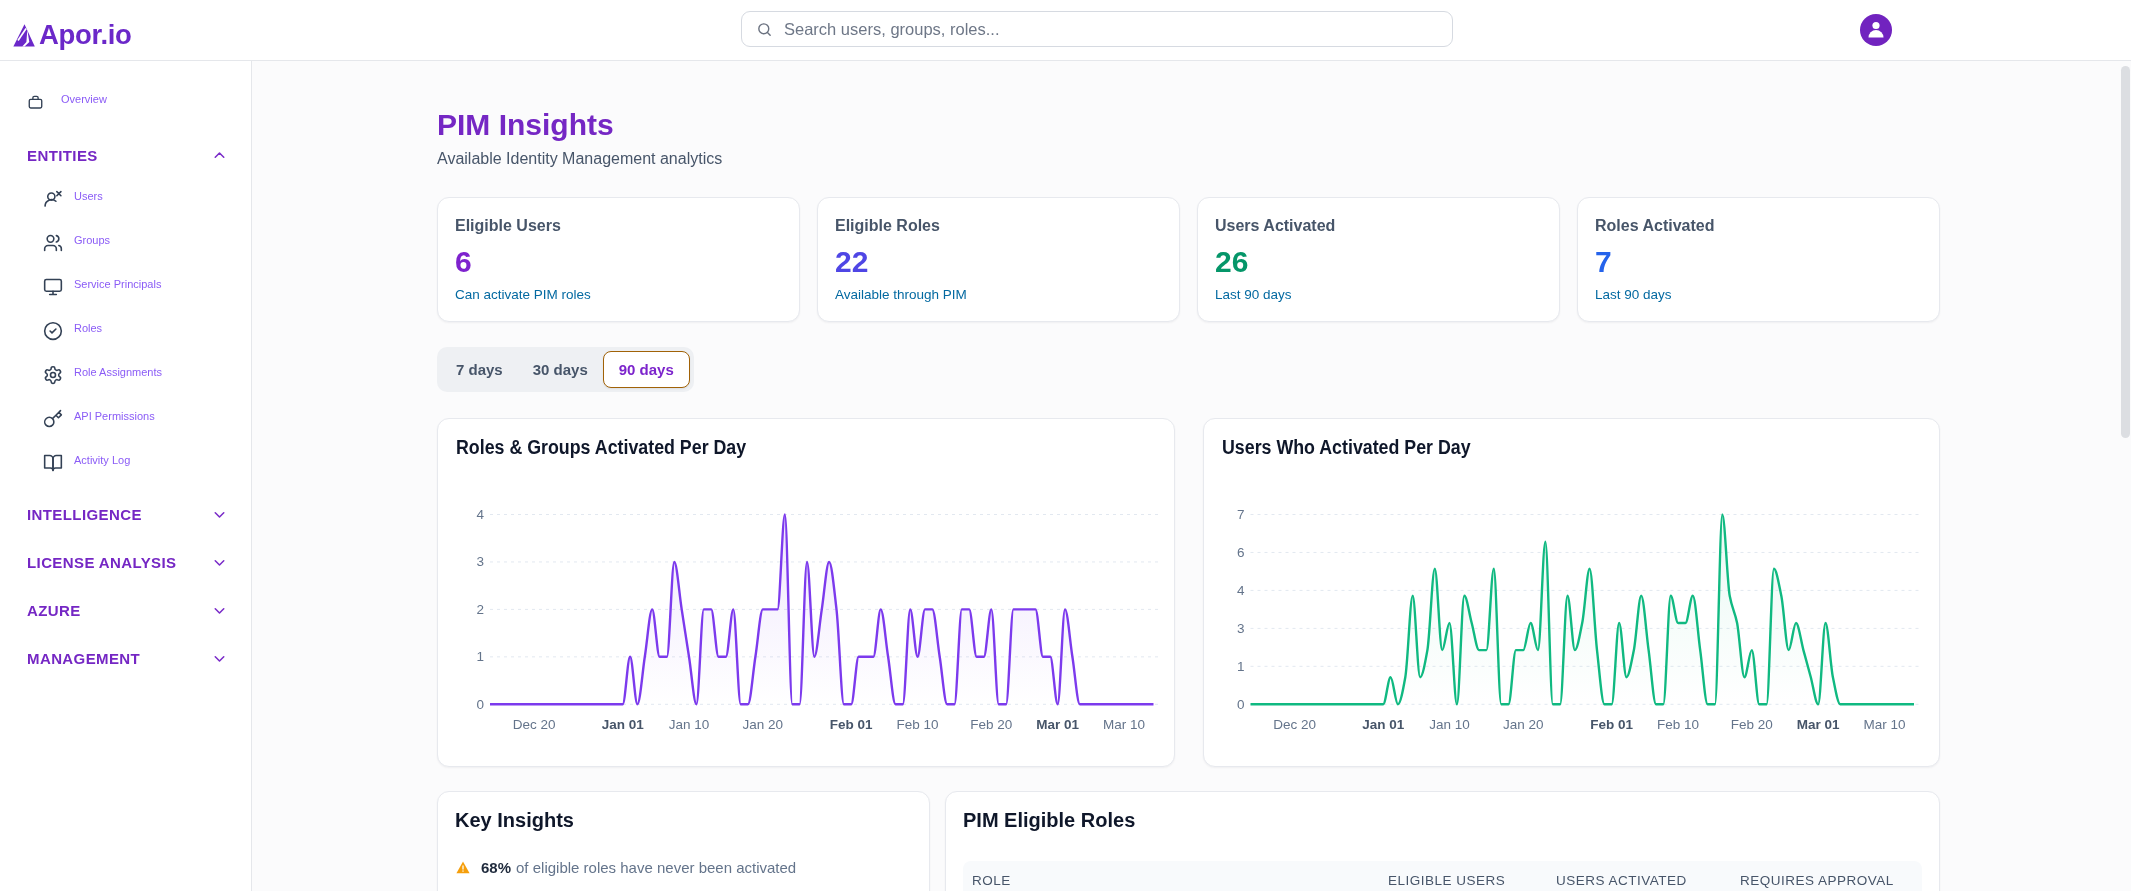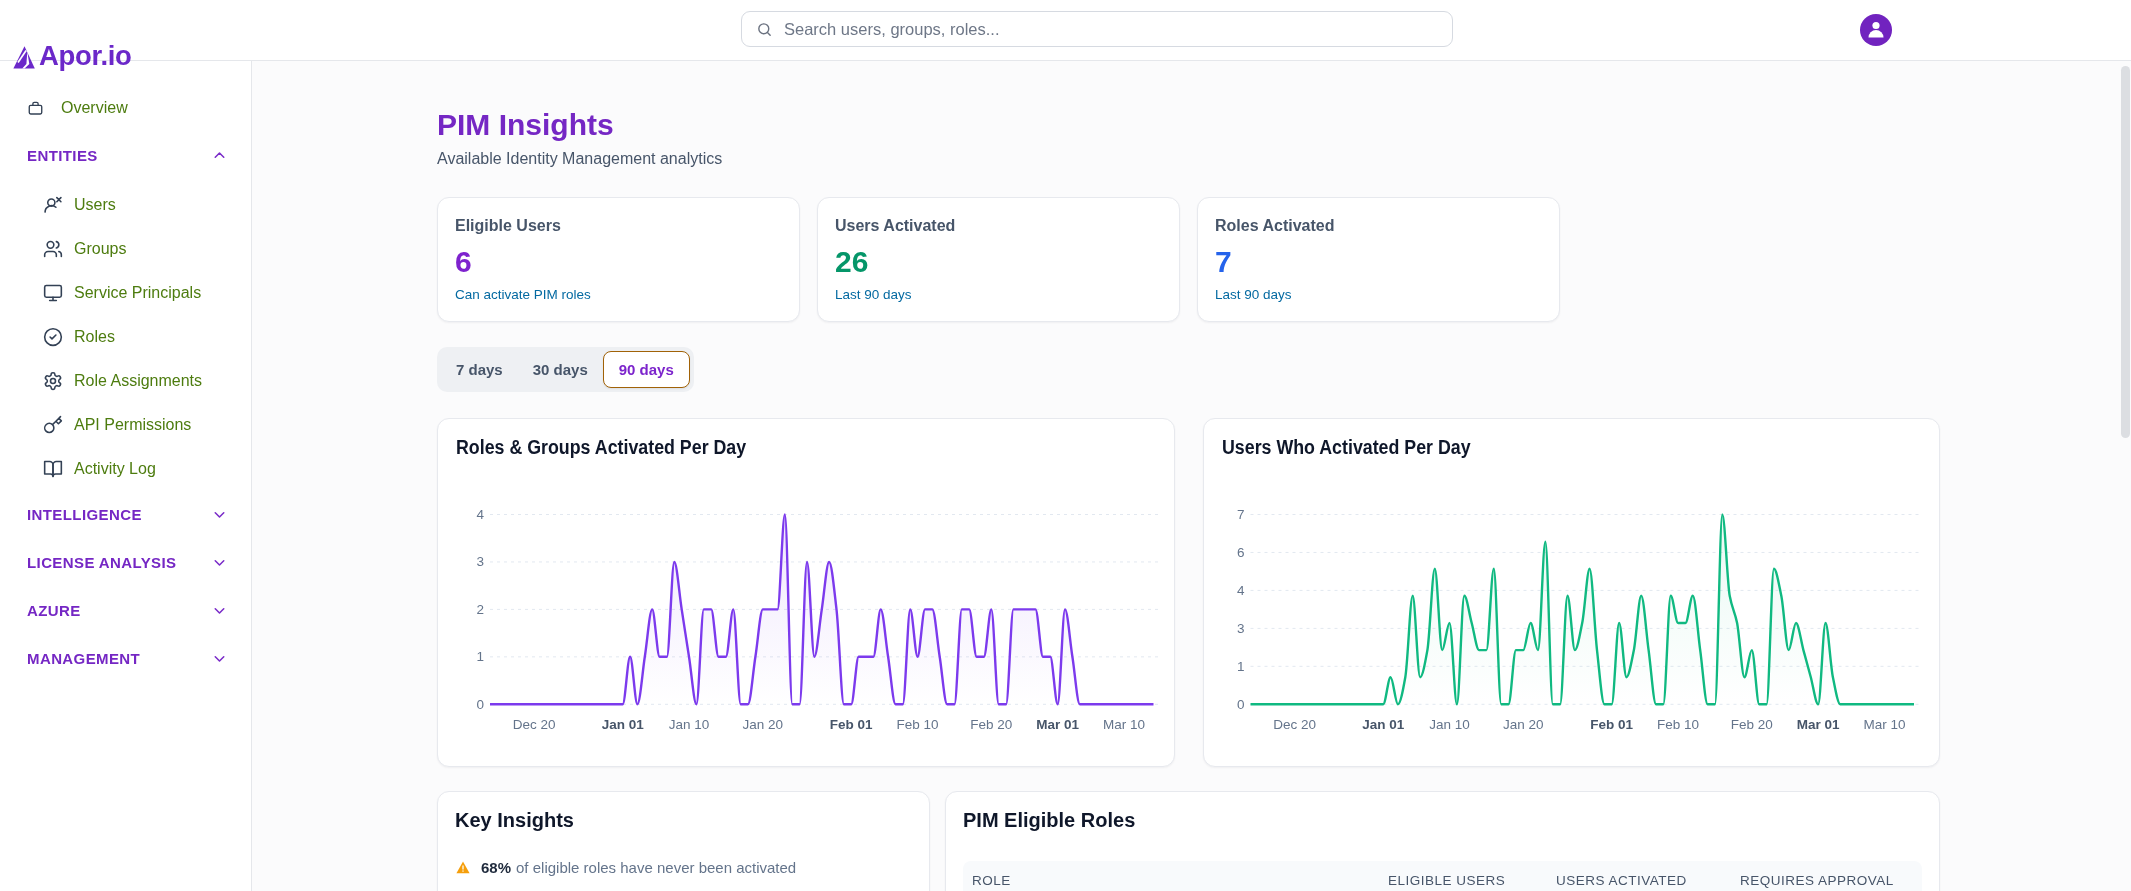--- a/index.html
+++ b/index.html
@@ -1,22 +1,22 @@
 <!DOCTYPE html>
 <html><head><meta charset="utf-8"><style>
 * { margin:0; padding:0; box-sizing:border-box; }
 html,body { width:2131px; height:891px; overflow:hidden; font-family:"Liberation Sans",sans-serif; background:#fff; }
 .topbar { position:fixed; left:0; top:0; width:2131px; height:61px; background:#fff; border-bottom:1px solid #e5e7eb; z-index:10; }
-.logo { position:absolute; left:8px; top:0; height:61px; display:flex; align-items:flex-start;margin-top:27px; }
+.logo { position:absolute; left:8px; top:0; height:61px; display:flex; align-items:center; }
 .logo-text { font-size:27.5px; line-height:40px; font-weight:700; color:#6b28c9; letter-spacing:-.3px; margin:8.5px 0 0 -2px; }
 .search { position:absolute; left:741px; top:11px; width:712px; height:36px; border:1px solid #d6dae1; border-radius:9px; display:flex; align-items:center; padding-left:14px; background:#fff; }
 .search .ph { color:#6e7787; font-size:16.5px; margin-left:11px; }
 .avatar { position:absolute; left:1860px; top:14px; }
 .sidebar { position:fixed; left:0; top:61px; width:252px; height:830px; background:#fff; border-right:1px solid #e5e7eb; }
-.nav-item { display:flex; align-items:flex-end; height:24px; margin:0 0 0 27px; color:#4d7c0f; font-size:16px; }
+.nav-item { display:flex; align-items:flex-start; height:24px; margin:0 0 0 27px; color:#8b5cf6; font-size:11px; }
 .nav-item .nico { width:20px; height:18px; display:flex; align-items:center; }
 .nav-item > span:last-child { margin-left:14px; }
 .nav-sub .nav-item { margin-left:43px; }
 .nav-sub .nav-item > span:last-child { margin-left:11px; }
 .nav-sec { display:flex; align-items:center; justify-content:space-between; margin:0 23px 0 27px; color:#7527c4; font-size:15px; font-weight:700; letter-spacing:.4px; height:24px; }
 main { position:fixed; left:252px; top:61px; width:1879px; height:830px; background:#fbfbfc; overflow:hidden; }
 .container { width:1503px; margin:46px 0 0 185px; }
 h1 { font-size:30px; line-height:36px; font-weight:700; color:#7527c4; }
 .subtitle { font-size:16px; line-height:24px; color:#475569; margin-top:4px; }
 .cards { display:grid; grid-template-columns:repeat(4,1fr); gap:17px; margin-top:26px; }
@@ -192,20 +192,25 @@
 
 <main>
 <div class="container">
   <h1>PIM Insights</h1>
   <div class="subtitle">Available Identity Management analytics</div>
   <div class="cards">
     <div class="card stat">
           <div class="lab">Eligible Users</div>
           <div class="num" style="color:#7e22ce">6</div>
           <div class="cap">Can activate PIM roles</div>
+        </div>
+    <div class="card stat">
+          <div class="lab">Eligible Roles</div>
+          <div class="num" style="color:#4f46e5">22</div>
+          <div class="cap">Available through PIM</div>
         </div>
     <div class="card stat">
           <div class="lab">Users Activated</div>
           <div class="num" style="color:#059669">26</div>
           <div class="cap">Last 90 days</div>
         </div>
     <div class="card stat">
           <div class="lab">Roles Activated</div>
           <div class="num" style="color:#2563eb">7</div>
           <div class="cap">Last 90 days</div>

